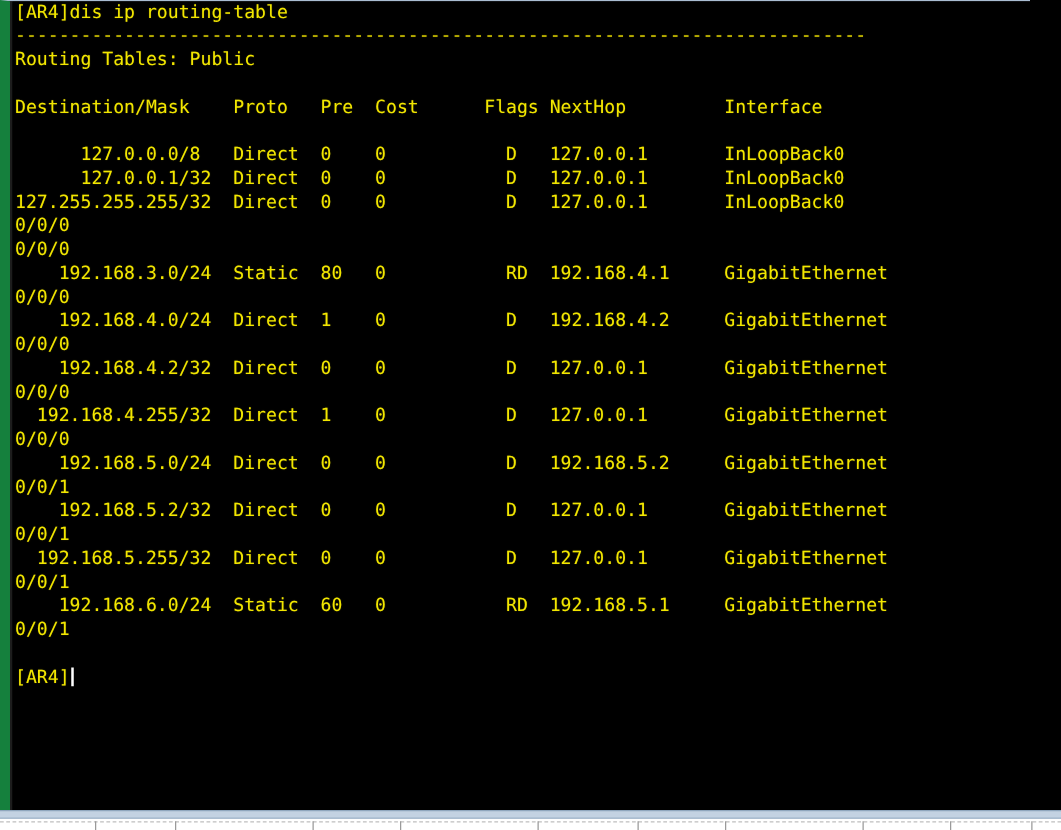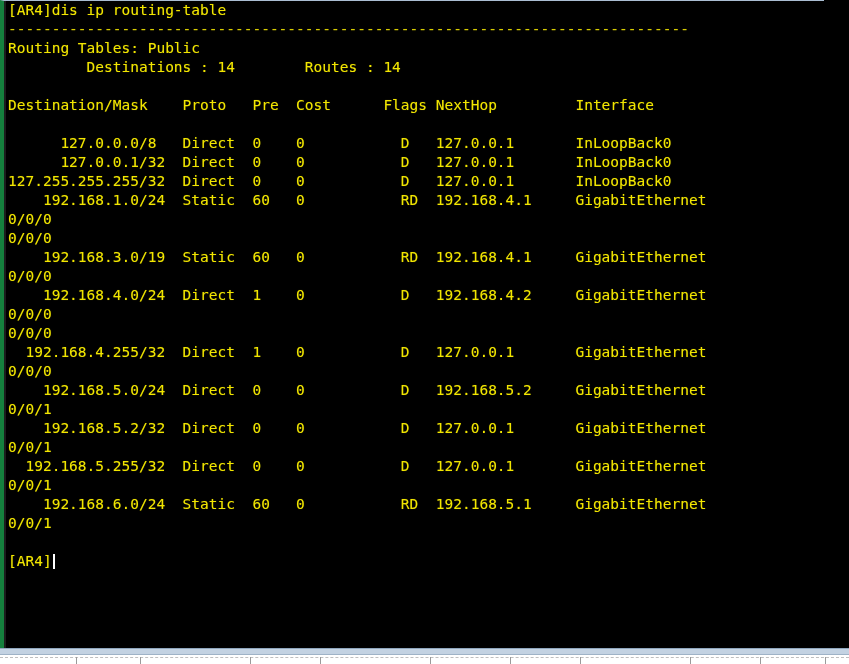--- a/index.html
+++ b/index.html
@@ -22,21 +22,21 @@
 
   
   .term-window {
     position: absolute;
     left: 0;
     top: 0;
     width: 824px;
     height: 648px;
     background: #000000;
     box-sizing: border-box;
-    border-left: 4px solid #15803d;
+    border-left: 8px solid #15803d;
     border-top: 1px solid #aabdd2;
     overflow: hidden;
   }
 
   .term-window::before {
     
     content: "";
     position: absolute;
     left: 0;
     top: 0;
@@ -146,39 +146,38 @@
 
     <div class="term-screen">
 
       <div class="term-line">[AR4]dis ip routing-table</div>
 
 
       <div class="term-line sep">------------------------------------------------------------------------------</div>
 
       <div class="term-line">Routing Tables: Public</div>
 
-      <div class="term-line">         Destinations : 14        Routes : 14</div>
 
       <div class="term-line blank"></div>
 
       <div class="term-line">Destination/Mask    Proto   Pre  Cost      Flags NextHop         Interface</div>
 
       <div class="term-line blank"></div>
 
       <div id="route-rows">
           <div class="term-line">      127.0.0.0/8   Direct  0    0           D   127.0.0.1       InLoopBack0</div>
           <div class="term-line">      127.0.0.1/32  Direct  0    0           D   127.0.0.1       InLoopBack0</div>
           <div class="term-line">127.255.255.255/32  Direct  0    0           D   127.0.0.1       InLoopBack0</div>
-          <div class="term-line">    192.168.1.0/24  Static  60   0           RD  192.168.4.1     GigabitEthernet</div>
-          <div class="term-line">0/0/0</div>
-          <div class="term-line">0/0/0</div>
-          <div class="term-line">    192.168.3.0/19  Static  60   0           RD  192.168.4.1     GigabitEthernet</div>
+          <div class="term-line">0/0/0</div>
+          <div class="term-line">0/0/0</div>
+          <div class="term-line">    192.168.3.0/24  Static  80   0           RD  192.168.4.1     GigabitEthernet</div>
           <div class="term-line">0/0/0</div>
           <div class="term-line">    192.168.4.0/24  Direct  1    0           D   192.168.4.2     GigabitEthernet</div>
           <div class="term-line">0/0/0</div>
+          <div class="term-line">    192.168.4.2/32  Direct  0    0           D   127.0.0.1       GigabitEthernet</div>
           <div class="term-line">0/0/0</div>
           <div class="term-line">  192.168.4.255/32  Direct  1    0           D   127.0.0.1       GigabitEthernet</div>
           <div class="term-line">0/0/0</div>
           <div class="term-line">    192.168.5.0/24  Direct  0    0           D   192.168.5.2     GigabitEthernet</div>
           <div class="term-line">0/0/1</div>
           <div class="term-line">    192.168.5.2/32  Direct  0    0           D   127.0.0.1       GigabitEthernet</div>
           <div class="term-line">0/0/1</div>
           <div class="term-line">  192.168.5.255/32  Direct  0    0           D   127.0.0.1       GigabitEthernet</div>
           <div class="term-line">0/0/1</div>
           <div class="term-line">    192.168.6.0/24  Static  60   0           RD  192.168.5.1     GigabitEthernet</div>

